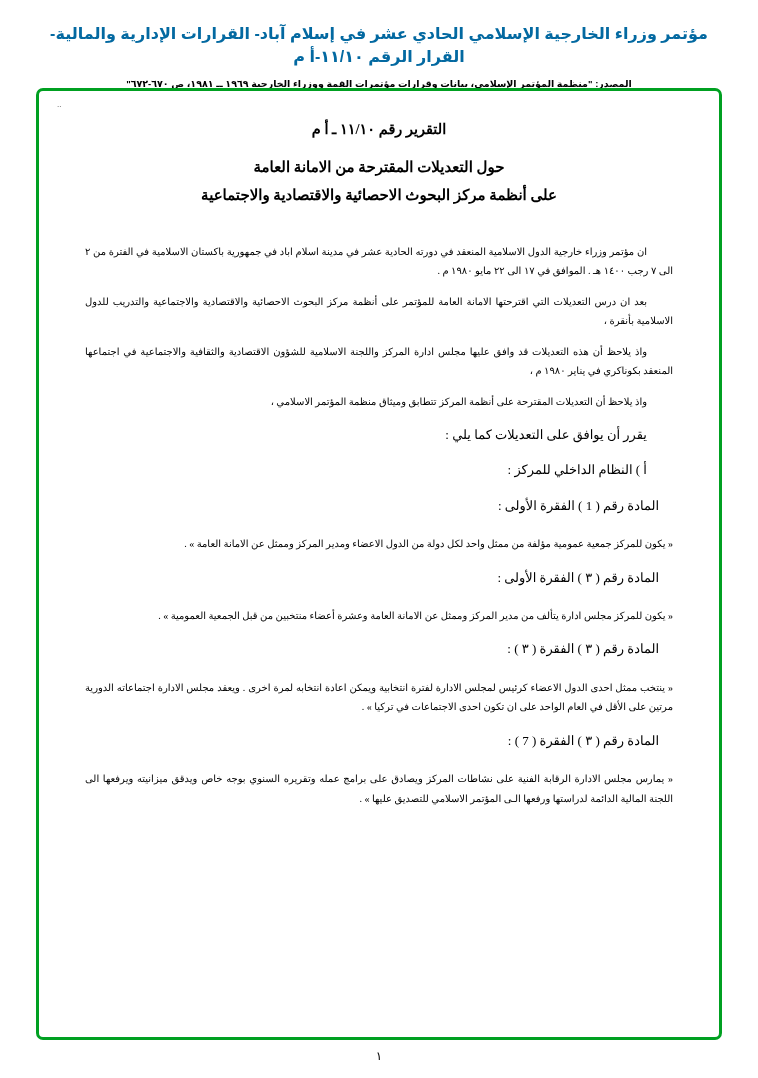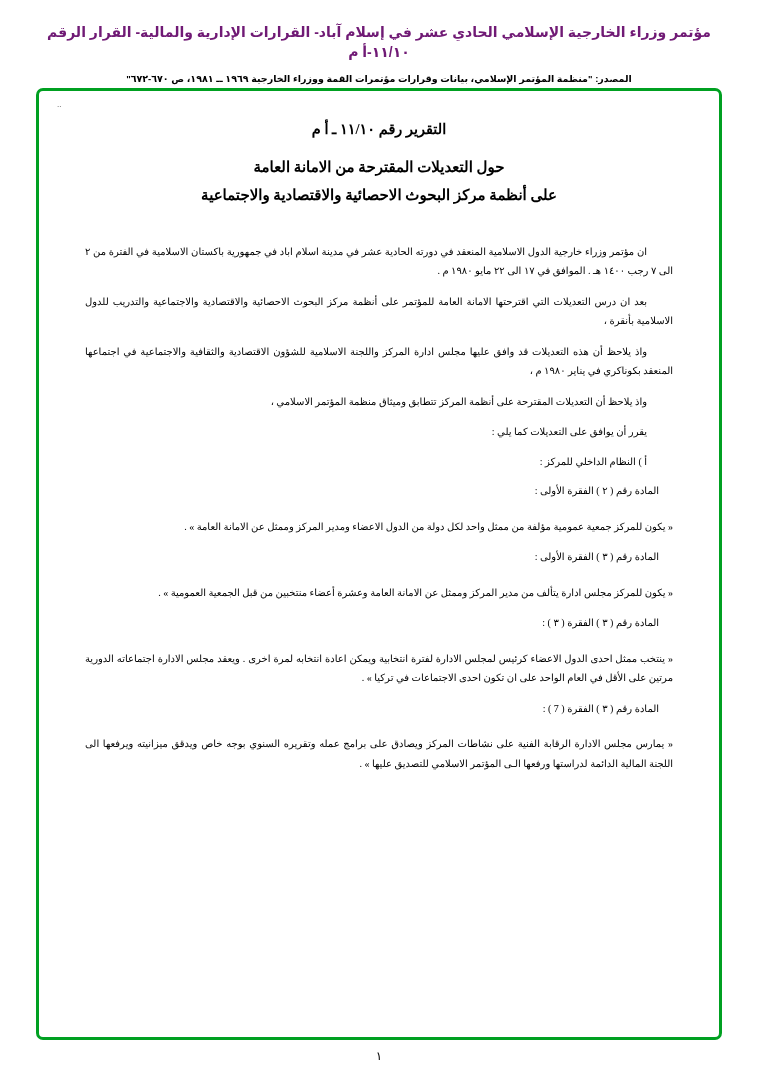--- a/index.html
+++ b/index.html
@@ -21,24 +21,24 @@
     position: relative;
     box-sizing: border-box;
   }
   .header-block {
     padding: 22px 34px 0 34px;
     text-align: center;
   }
   .doc-title {
     font-family: "Liberation Sans", "DejaVu Sans", sans-serif;
     font-weight: bold;
-    font-size: 14px;
+    font-size: 16px;
     line-height: 1.45;
     letter-spacing: 0px;
-    color: #701a75;
+    color: #0369a1;
     direction: rtl;
   }
   .doc-source {
     font-family: "Liberation Sans", "DejaVu Sans", sans-serif;
     font-weight: bold;
     font-size: 9.5px;
     line-height: 1.5;
     margin-top: 9px;
     color: #000;
     direction: rtl;
@@ -91,21 +91,21 @@
     line-height: 1.95;
     text-align: justify;
     text-justify: inter-word;
     margin: 0 0 11px 0;
     text-indent: 0;
   }
   p.para.indent {
     text-indent: 26px;
   }
   p.short {
-    font-size: 10px;
+    font-size: 13px;
     line-height: 1.95;
     margin: 0 0 10px 0;
     text-align: right;
   }
   p.short.ind1 {
     padding-right: 26px;
   }
   p.short.ind2 {
     padding-right: 14px;
   }
@@ -147,21 +147,21 @@
       </div>
 
       <p class="para indent">ان مؤتمر وزراء خارجية الدول الاسلامية المنعقد في دورته الحادية عشر في مدينة اسلام اباد في جمهورية باكستان الاسلامية في الفترة من ٢ الى ٧ رجب ١٤٠٠ هـ . الموافق في ١٧ الى ٢٢ مايو ١٩٨٠ م .</p>
       <p class="para indent">بعد ان درس  التعديلات التي اقترحتها الامانة العامة للمؤتمر على أنظمة مركز البحوث الاحصائية والاقتصادية والاجتماعية  والتدريب للدول الاسلامية بأنقرة ،</p>
       <p class="para indent">واذ يلاحظ أن هذه التعديلات قد وافق عليها مجلس ادارة المركز واللجنة الاسلامية للشؤون الاقتصادية والثقافية والاجتماعية في اجتماعها المنعقد بكوناكري في يناير ١٩٨٠ م ،</p>
       <p class="para indent">واذ يلاحظ أن التعديلات المقترحة على أنظمة المركز تتطابق وميثاق منظمة المؤتمر الاسلامي ،</p>
 
       <p class="short ind1">يقرر أن يوافق على التعديلات كما يلي :</p>
       <p class="short ind1">أ ) النظام الداخلي للمركز :</p>
 
-      <p class="short ind2">المادة رقم ( ٢ ) الفقرة الأولى :</p>
+      <p class="short ind2">المادة رقم ( 1 ) الفقرة الأولى :</p>
       <p class="quote">« يكون للمركز جمعية عمومية مؤلفة من ممثل واحد لكل دولة من الدول الاعضاء ومدير المركز وممثل عن الامانة العامة » .</p>
 
       <p class="short ind2">المادة رقم ( ٣ ) الفقرة الأولى :</p>
       <p class="quote">« يكون للمركز مجلس ادارة يتألف من مدير المركز وممثل عن الامانة العامة وعشرة أعضاء منتخبين من قبل الجمعية العمومية » .</p>
 
       <p class="short ind2">المادة رقم ( ٣ ) الفقرة ( ٣ ) :</p>
       <p class="quote">« ينتخب ممثل احدى الدول الاعضاء كرئيس لمجلس الادارة لفترة انتخابية ويمكن اعادة انتخابه لمرة اخرى . ويعقد مجلس الادارة اجتماعاته الدورية مرتين على الأقل في العام الواحد على ان تكون احدى الاجتماعات  في تركيا » .</p>
 
       <p class="short ind2">المادة رقم ( ٣ ) الفقرة ( 7 ) :</p>
       <p class="quote">« يمارس مجلس الادارة الرقابة الفنية على نشاطات المركز ويصادق على برامج عمله وتقريره السنوي بوجه خاص ويدقق ميزانيته ويرفعها الى اللجنة المالية الدائمة لدراستها ورفعها الـى المؤتمر الاسلامي للتصديق عليها » .</p>

